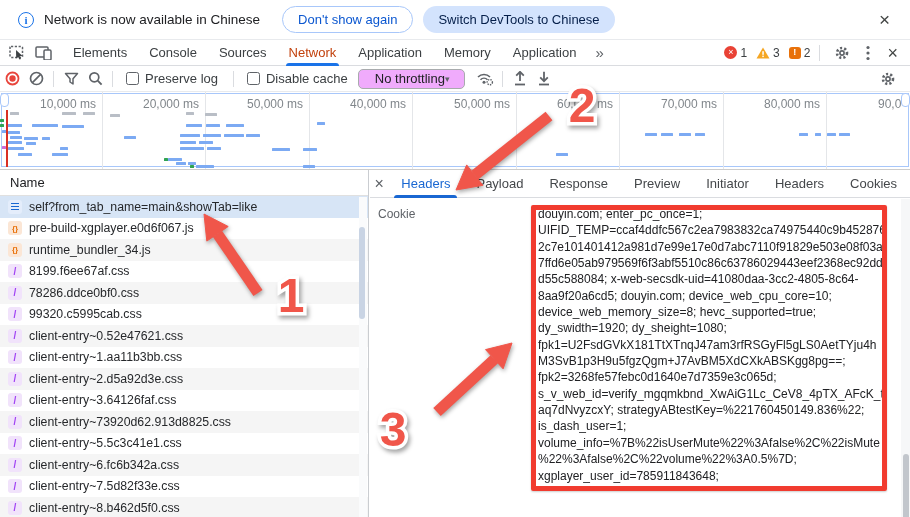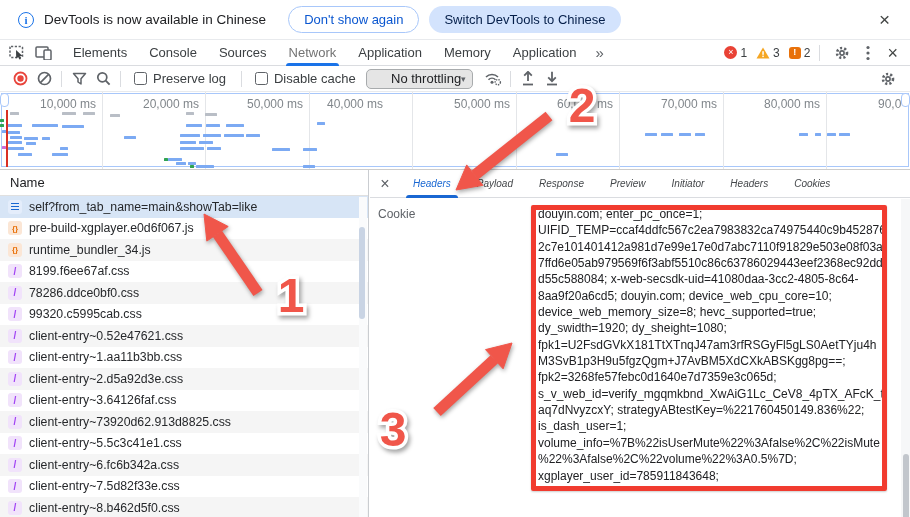--- a/index.html
+++ b/index.html
@@ -13,36 +13,36 @@
   .banner-msg { margin-left:10px; font-size:13.5px; color:#202124; }
   .btn-outline { margin-left:22px; padding:5px 15px; border:1px solid #a8c7fa; border-radius:16px; background:#fff; color:#0b57d0; font-size:13px; cursor:pointer; white-space:nowrap; }
   .btn-pill { margin-left:10px; padding:6px 15px; border:none; border-radius:16px; background:#d3e3fd; color:#041e49; font-size:13px; cursor:pointer; white-space:nowrap; }
   .x-btn { margin-left:auto; font-size:19px; color:#444746; cursor:pointer; line-height:1; padding:2px 4px; }
 
   
   .tabbar { position:absolute; left:0; top:40px; width:910px; height:26px; display:flex; align-items:center; border-bottom:1px solid #dadce0; background:#fff; }
   .tool-ic { width:26px; height:24px; display:flex; align-items:center; justify-content:center; cursor:pointer; flex:0 0 auto; }
   .tabs-wrap { display:flex; height:26px; margin-left:6px; }
   .dt-tab { position:relative; display:flex; align-items:center; padding:0 11px; font-size:13px; color:#3c4043; cursor:pointer; white-space:nowrap; }
-  .dt-tab.active { color:#737373; }
+  .dt-tab.active { color:#c2410c; }
   .dt-tab.active::after { content:""; position:absolute; left:8px; right:8px; bottom:0; height:3px; border-radius:3px 3px 0 0; background:#1a73e8; }
   .more-tabs { font-size:15px; color:#5f6368; padding:0 8px; cursor:pointer; }
   .right-cluster { margin-left:auto; display:flex; align-items:center; gap:4px; padding-right:8px; }
   .badge { display:flex; align-items:center; gap:3px; font-size:12px; color:#3c4043; cursor:pointer; }
   .err-ic { width:13px; height:13px; border-radius:50%; background:#e94235; color:#fff; font-size:9px; display:flex; align-items:center; justify-content:center; line-height:1; }
   .iss-ic { width:12px; height:12px; border-radius:3px; background:#e8710a; color:#fff; font-size:9px; font-weight:bold; display:flex; align-items:center; justify-content:center; line-height:1; }
   .vsep { width:1px; height:16px; background:#dadce0; margin:0 5px; }
 
   
-  .nettoolbar { position:absolute; left:0; top:66px; width:910px; height:26px; display:flex; align-items:center; border-bottom:1px solid #e8eaed; background:#fff; padding-left:8px; }
+  .nettoolbar { position:absolute; left:0; top:66px; width:910px; height:26px; display:flex; align-items:center; border-bottom:1px solid #e8eaed; background:#fff; padding-left:0; }
   .nt-ic { width:24px; height:22px; display:flex; align-items:center; justify-content:center; cursor:pointer; flex:0 0 auto; }
   .cb-group { display:flex; align-items:center; gap:6px; margin:0 10px 0 8px; cursor:pointer; }
   .cb { width:13px; height:13px; border:1.5px solid #5f6368; border-radius:2.5px; background:#fff; }
   .cb-label { font-size:13px; color:#3c4043; white-space:nowrap; }
-  .throttle { display:flex; align-items:center; justify-content:flex-end; width:107px; height:20px; border:1px solid #a8abad; border-radius:5px; padding:0 6px 0 8px; font-size:13px; color:#202124; cursor:pointer; margin-right:8px; background:#e5e5e5; }
+  .throttle { display:flex; align-items:center; justify-content:center; width:107px; height:20px; border:1px solid #a8abad; border-radius:5px; padding:0 6px 0 8px; font-size:13px; color:#202124; cursor:pointer; margin-right:8px; background:#f0abfc; }
   .caret { font-size:9px; color:#5f6368; }
   .gear-right { margin-left:auto; margin-right:10px; }
 
   
   .overview { position:absolute; left:0; top:92px; width:910px; height:78px; background:#fff; border-bottom:1px solid #cdcdcd; overflow:hidden; }
   .ov-sel { position:absolute; inset:1px 1px 2px 1px; border:1px solid #a8c7fa; pointer-events:none; }
   .ov-handle { position:absolute; top:1px; width:9px; height:14px; border:1.5px solid #a8c7fa; border-radius:4px; background:#fff; }
   .gridline { position:absolute; top:0; bottom:0; width:1px; background:#e4e6e9; }
   .tick-label { position:absolute; top:5px; font-size:12px; color:#80868b; text-align:right; }
   .ov-bar { position:absolute; height:3px; border-radius:0.5px; }
@@ -59,21 +59,21 @@
   .ric.doc .lines { width:8px; height:7px; background:repeating-linear-gradient(#1967d2 0 1.4px, transparent 1.4px 3px); }
   .ric.js { background:#fbe6d5; color:#e8710a; font-size:8px; }
   .ric.css { background:#f1e3fb; color:#a142f4; font-size:10px; }
   .lscroll-track { position:absolute; right:1px; top:27px; bottom:0; width:8px; background:#fafbfc; }
   .lscroll-thumb { position:absolute; right:2px; top:30px; width:6px; height:92px; border-radius:3px; background:#c9d4e4; cursor:pointer; }
 
   
   .details { position:absolute; left:370px; top:170px; width:540px; height:347px; background:#fff; overflow:hidden; }
   .det-tabbar { height:28px; display:flex; align-items:center; border-bottom:1px solid #dadce0; }
   .det-close { width:30px; text-align:center; font-size:16px; color:#5f6368; cursor:pointer; }
-  .det-tab { position:relative; height:28px; display:flex; align-items:center; padding:0 13px; font-size:10px; color:#44474a; cursor:pointer;font-style:italic; }
+  .det-tab { position:relative; height:28px; display:flex; align-items:center; padding:0 13px; font-size:13px; color:#44474a; cursor:pointer; }
   .det-tab.active { color:#1967d2; }
   .det-tab.active::after { content:""; position:absolute; left:6px; right:6px; bottom:0; height:3px; border-radius:3px 3px 0 0; background:#1967d2; }
   .hdr-name { position:absolute; left:8px; top:37px; font-size:12px; color:#5f6368; }
   .hdr-value { position:absolute; left:168px; top:36px; width:348px; font-size:12px; line-height:16.35px; color:#202124; overflow-wrap:break-word; word-wrap:break-word; }
   .rscroll-track { position:absolute; right:0; top:29px; bottom:0; width:9px; background:#f6f7f8; }
   .rscroll-thumb { position:absolute; right:1.5px; top:255px; width:6px; height:68px; border-radius:3px; background:#c2c6cc; cursor:pointer; }
 
   
   .anno-box { position:absolute; left:531px; top:205px; width:356px; height:286px; border:5px solid #f13b2f; border-radius:2px; z-index:5; pointer-events:none; box-shadow:0 1px 2px rgba(0,0,0,.2); }
   .anno-svg { position:absolute; left:0; top:0; z-index:6; pointer-events:none; }
@@ -82,21 +82,21 @@
 
   svg.glyph { display:block; }
 </style>
 </head>
 <body>
 
 <div id="app">
 
   <div class="banner">
     <span class="info-ic">i</span>
-    <span class="banner-msg">DevTools is now available in Chinese</span>
+    <span class="banner-msg">Network is now available in Chinese</span>
     <button class="btn-outline">Don't show again</button>
     <button class="btn-pill">Switch DevTools to Chinese</button>
     <span class="x-btn">×</span>
   </div>
 
   <div class="tabbar">
     <span class="tool-ic" style="margin-left:4px;">
       <svg class="glyph" width="17" height="15" viewBox="0 0 17 15">
           <rect x="1" y="1.5" width="12.5" height="11" rx="1" fill="none" stroke="#5f6368" stroke-width="1.5" stroke-dasharray="2.2 1.6"></rect>
           <path d="M7 5 L13.5 11 L10.6 11.3 L12 14 L10.5 14.6 L9.2 11.9 L7.2 13.6 Z" fill="#3c4043"></path>
@@ -228,21 +228,21 @@
     <div class="ov-sel"></div>
     <div class="ov-handle" style="left:0;"></div>
     <div class="ov-handle" style="left:901px;"></div>
   <div class="gridline" style="left: 102px;"></div>
       <div class="tick-label" style="left: 12px; width: 84px;">10,000 ms</div>
       <div class="gridline" style="left: 205px;"></div>
       <div class="tick-label" style="left: 115px; width: 84px;">20,000 ms</div>
       <div class="gridline" style="left: 309px;"></div>
       <div class="tick-label" style="left: 219px; width: 84px;">50,000 ms</div>
       <div class="gridline" style="left: 412px;"></div>
-      <div class="tick-label" style="left: 313px; width: 84px; text-align: center;">40,000 ms</div>
+      <div class="tick-label" style="left: 322px; width: 84px;">40,000 ms</div>
       <div class="gridline" style="left: 516px;"></div>
       <div class="tick-label" style="left: 426px; width: 84px;">50,000 ms</div>
       <div class="gridline" style="left: 619px;"></div>
       <div class="tick-label" style="left: 529px; width: 84px;">60,000 ms</div>
       <div class="gridline" style="left: 723px;"></div>
       <div class="tick-label" style="left: 633px; width: 84px;">70,000 ms</div>
       <div class="gridline" style="left: 826px;"></div>
       <div class="tick-label" style="left: 736px; width: 84px;">80,000 ms</div>
       <div class="tick-label" style="left: 878px; text-align: left;">90,0</div>
       <div class="ov-bar" style="left: 0px; top: 27px; width: 4px; background: rgb(47, 163, 82);"></div>

